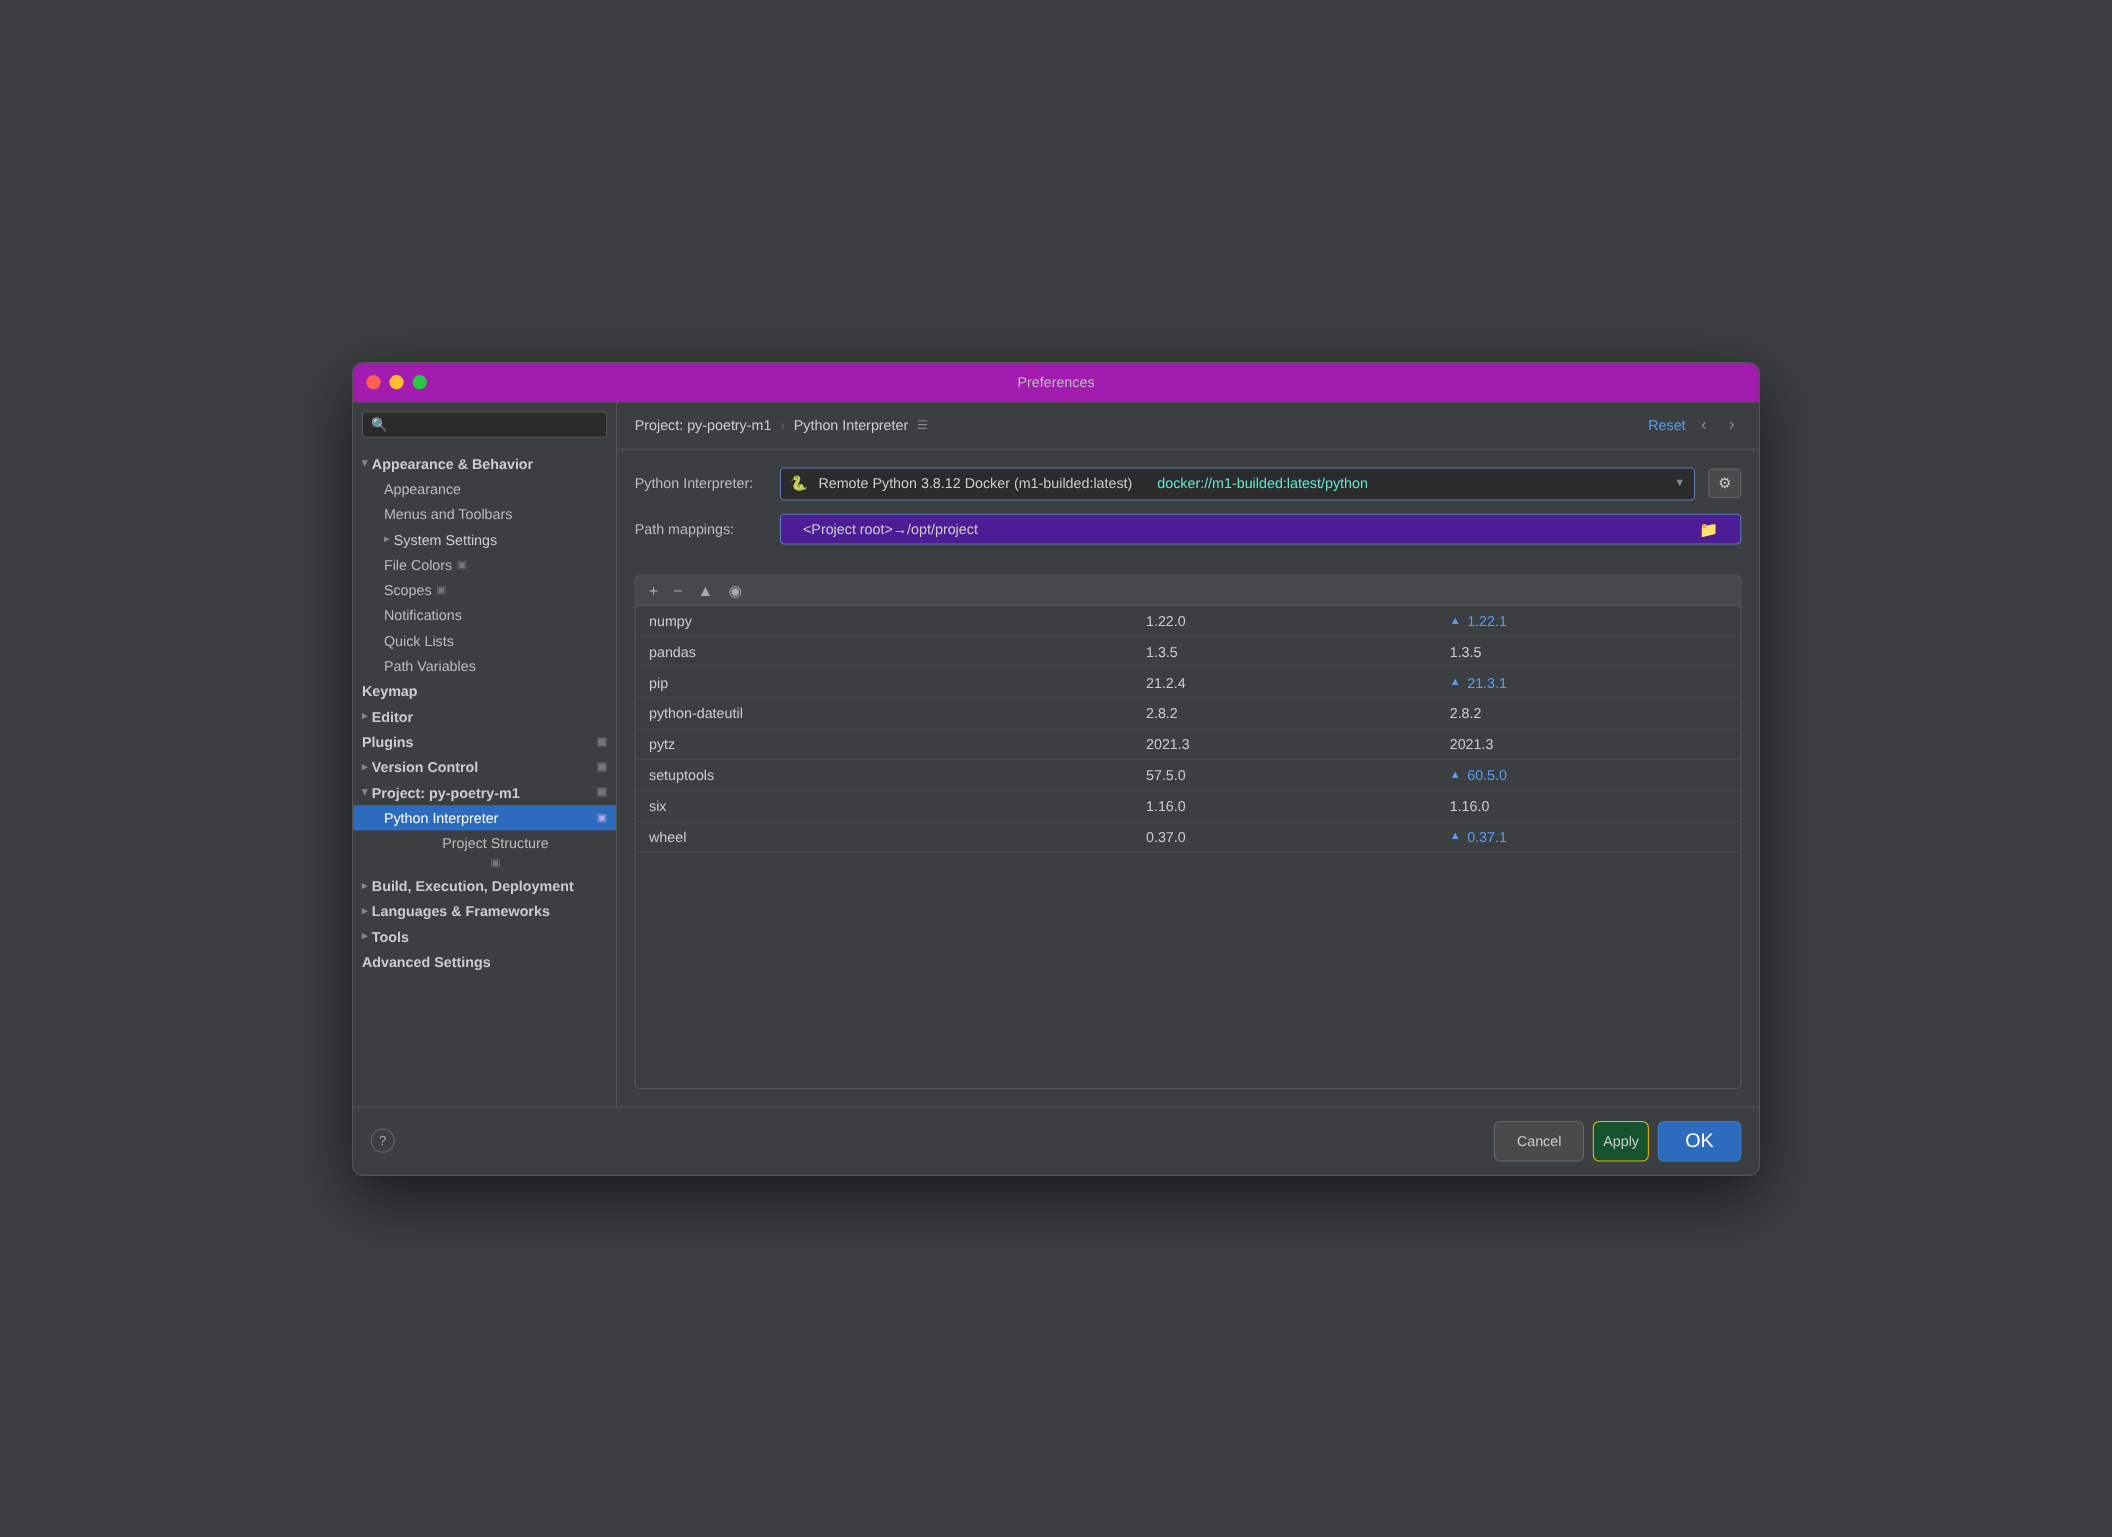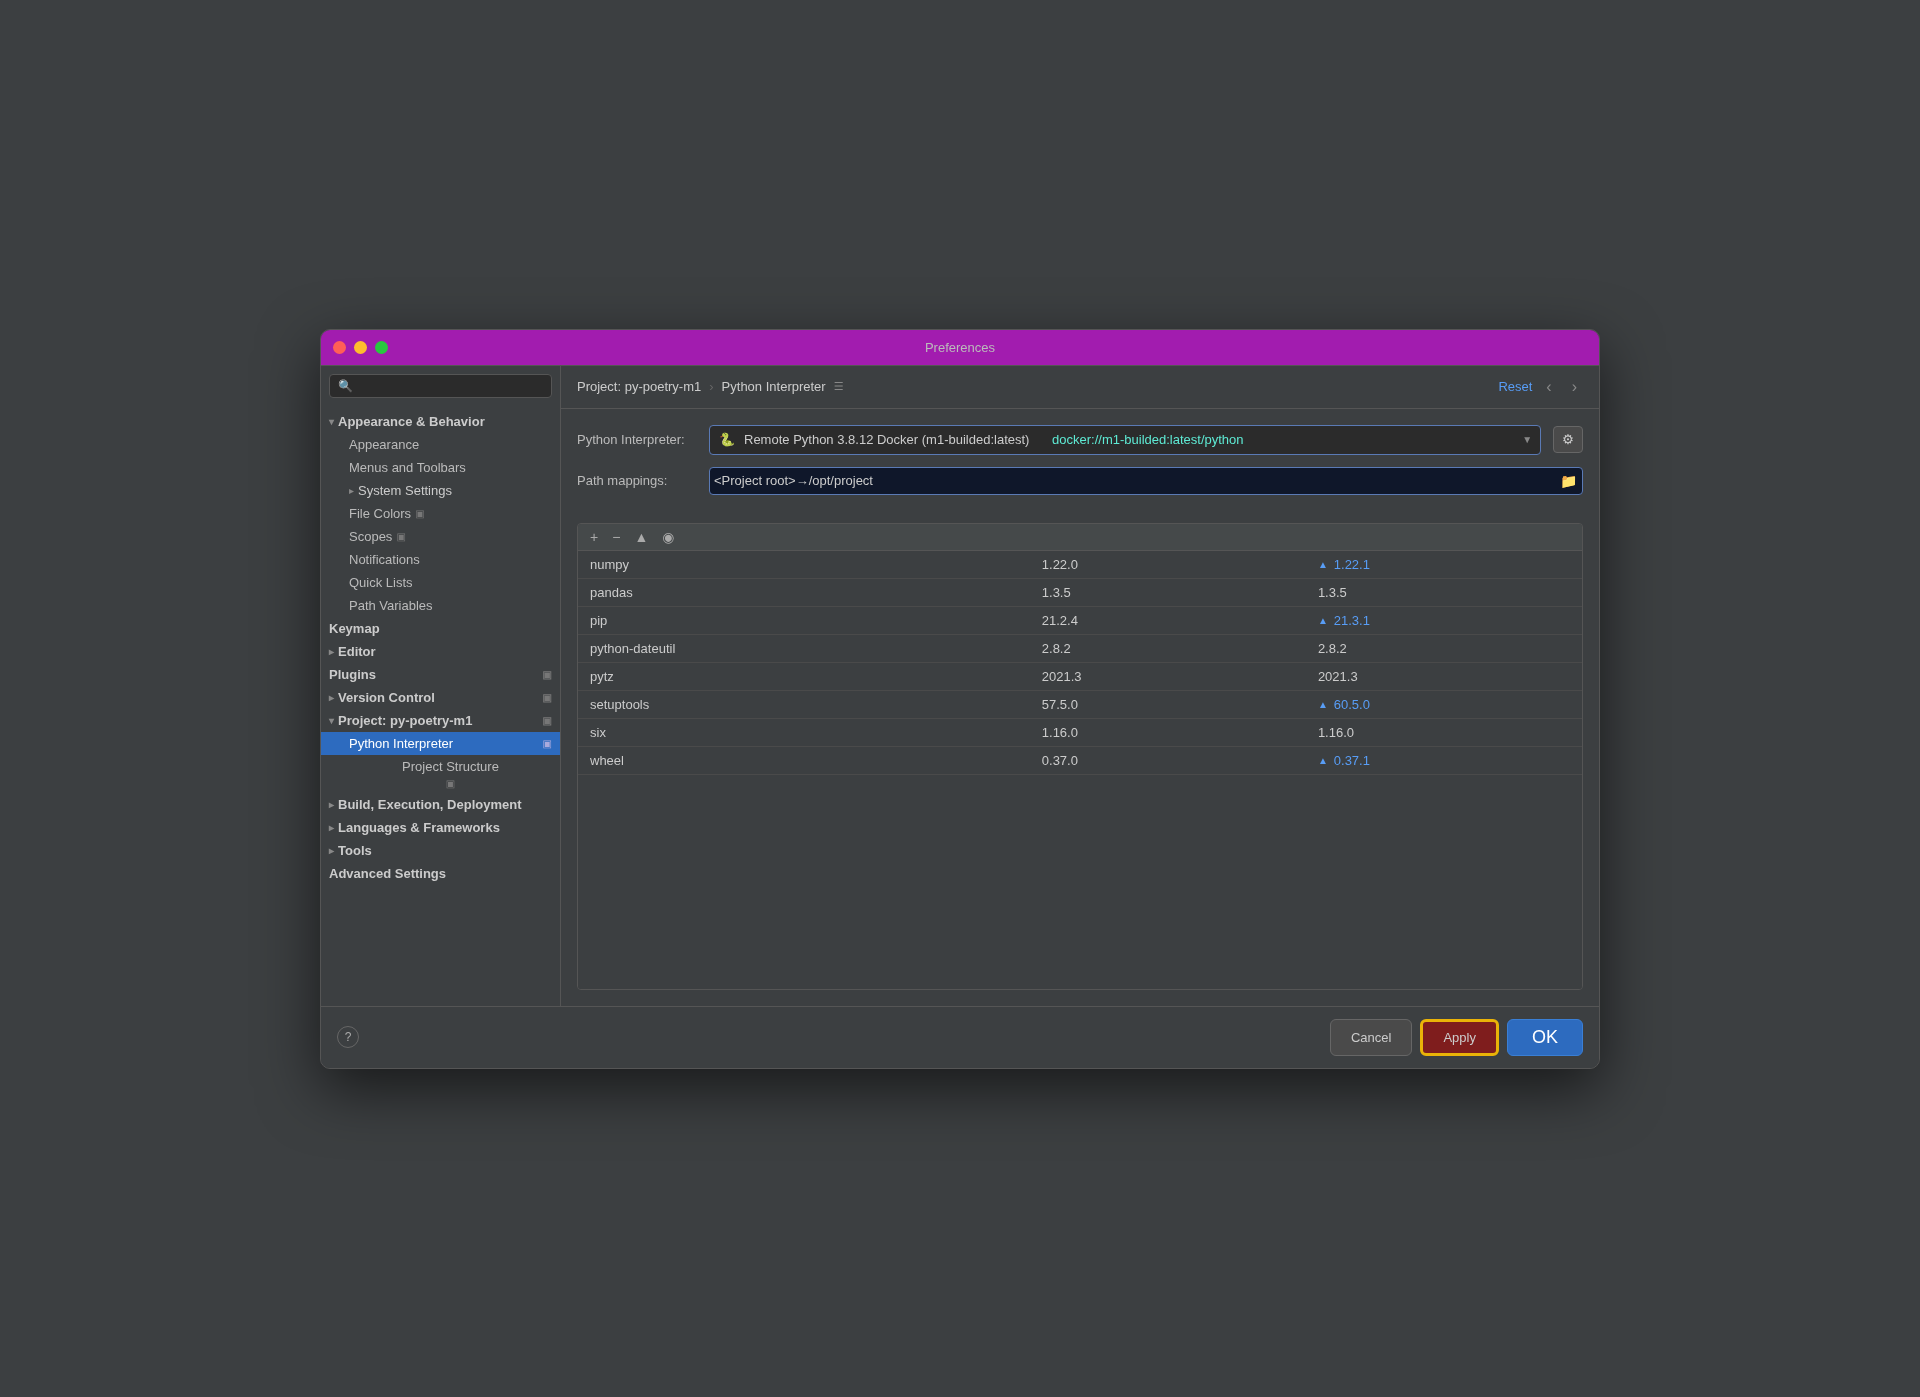--- a/index.html
+++ b/index.html
@@ -215,24 +215,24 @@
     .gear-btn {
       background: #4a4a4a;
       border: 1px solid #666;
       border-radius: 4px;
       padding: 5px 8px;
       cursor: pointer;
       color: #cccccc;
     }
     .path-mapping-field {
       flex: 1;
-      background: #0f172a;
+      background: #4c1d95;
       border: 1px solid #5a7ab5;
       border-radius: 4px;
-      padding: 5px 4px;
+      padding: 5px 20px;
       color: #cccccc;
       display: flex;
       align-items: center;
       justify-content: space-between;
     }
     .folder-btn {
       color: #888;
       font-size: 14px;
     }
     
@@ -329,24 +329,24 @@
     .btn-cancel {
       background: #4a4a4a;
       border: 1px solid #666;
       border-radius: 6px;
       padding: 7px 20px;
       color: #cccccc;
       cursor: pointer;
       font-size: 13px;
     }
     .btn-apply {
-      background: #7f1d1d;
-      border: 3px solid #eab308;
+      background: #14532d;
+      border: 1px solid #eab308;
       border-radius: 6px;
-      padding: 7px 20px;
+      padding: 7px 8px;
       color: #cccccc;
       cursor: pointer;
       font-size: 13px;
     }
     .btn-ok {
       background: #2d6bbf;
       border: 1px solid #3a7fd5;
       border-radius: 6px;
       padding: 7px 24px;
       color: #ffffff;

